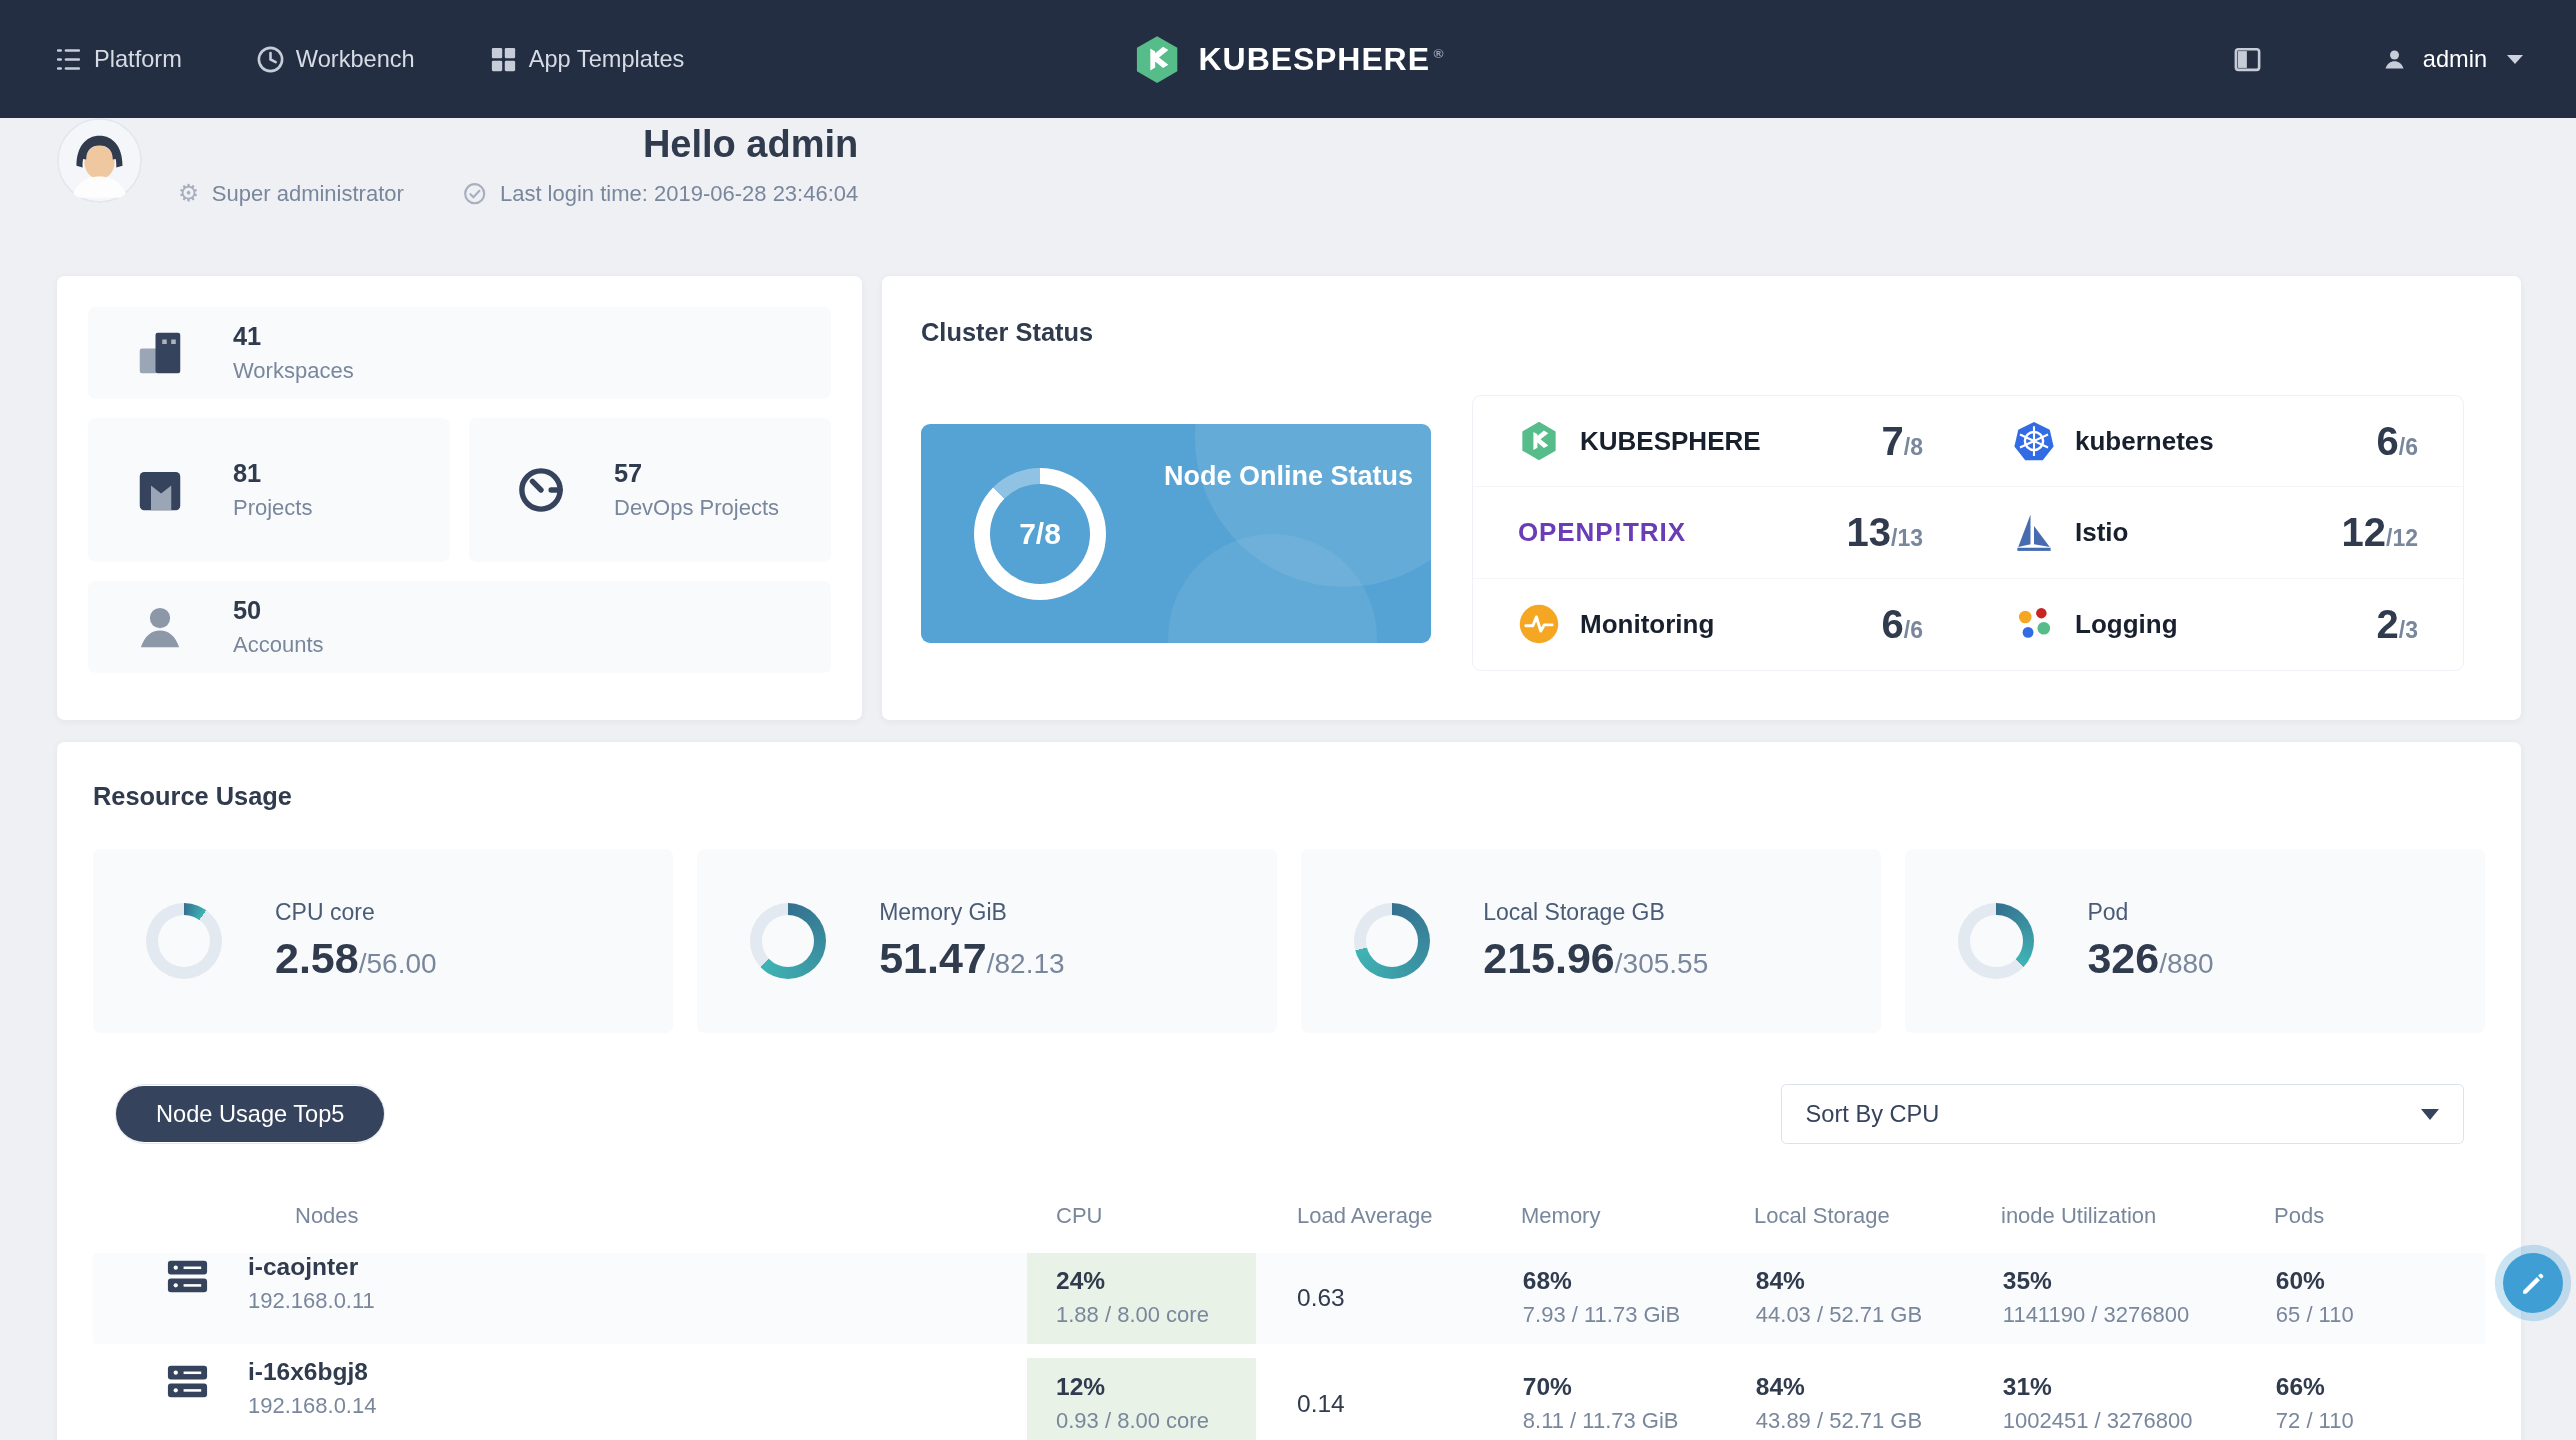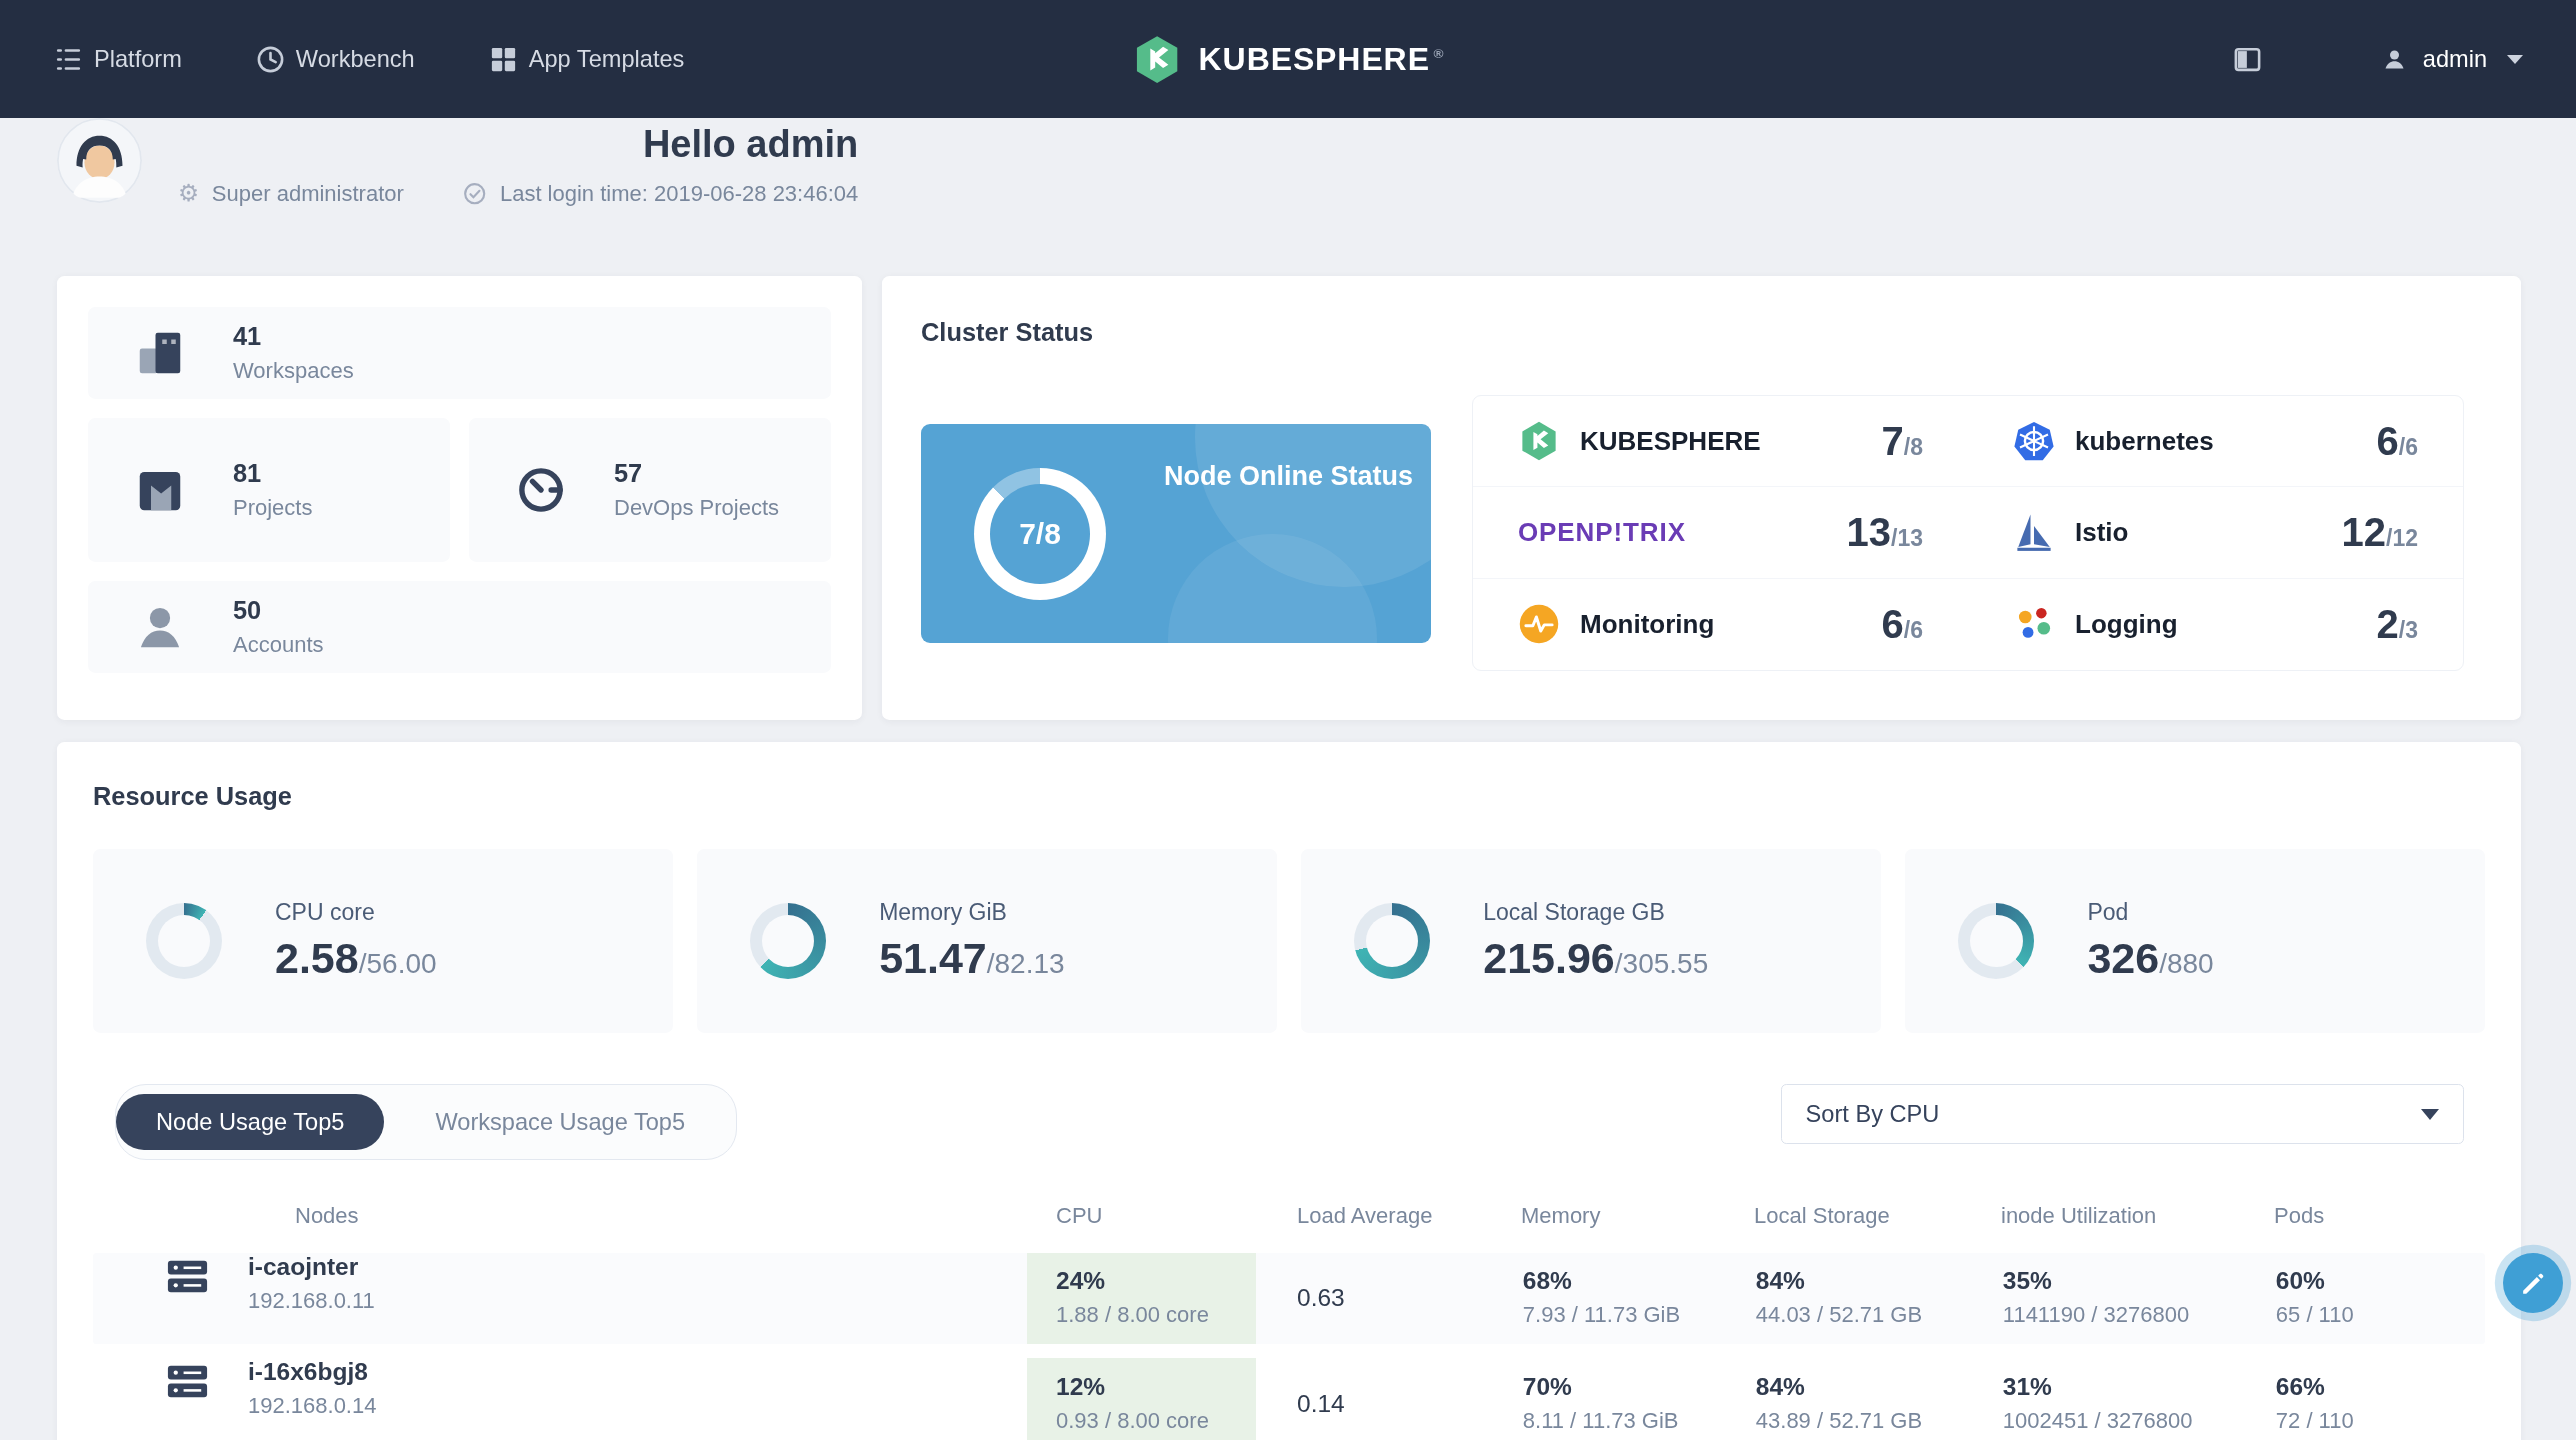--- a/index.html
+++ b/index.html
@@ -76,21 +76,21 @@
   .res-title { font-size:25.4px; font-weight:bold; color:#303b4e; }
   .res-tiles { display:flex; gap:24.5px; margin-top:38px; }
   .res-tile { flex:1; height:184px; background:#f9fafc; border-radius:7.3px; display:flex; align-items:center; padding-left:53px; }
   .res-donut { width:76px; height:76px; border-radius:50%; position:relative; flex:none; }
   .res-donut::after { content:""; position:absolute; inset:11.8px; border-radius:50%; background:#f9fafc; }
   .res-text { margin-left:53px; }
   .res-label { font-size:23px; color:#4a5b76; }
   .res-val { font-size:43px; font-weight:bold; color:#303b4e; margin-top:7.3px; }
   .res-val i { font-style:normal; font-size:28px; font-weight:normal; color:#79879c; }
 
-  .tabs { position:absolute; left:58px; top:342px; height:76px; background:#fbfcfd; border:1.8px solid #e3e8f0; border-radius:31px; display:flex; align-items:center; }
+  .tabs { position:absolute; left:58px; top:342px; height:60px; background:#fbfcfd; border:1.8px solid #e3e8f0; border-radius:31px; display:flex; align-items:center; }
   .tab { height:56px; display:flex; align-items:center; padding:0 51px; border-radius:28px; font-size:23.6px; color:#79879c; cursor:pointer; }
   .tab.active { background:#36435c; color:#fff; padding:0 40px; }
 
   .sort-box { position:absolute; right:57px; top:342px; width:683px; height:60px; background:#fff; border:1.8px solid #dce2ec; border-radius:5.4px; display:flex; align-items:center; padding:0 23.6px; font-size:23.6px; color:#36435c; cursor:pointer; }
   .sort-caret { margin-left:auto; width:0; height:0; border-left:9px solid transparent; border-right:9px solid transparent; border-top:11px solid #36435c; }
 
   .table { position:absolute; left:36px; top:451px; width:2392px; --cols:934px 229px 265px 233px 247px 273px 210px; }
   .thead { display:grid; grid-template-columns:var(--cols); height:45px; align-items:center; font-size:22px; color:#79879c; }
   .h-nodes { padding-left:202px; }
   .h-cpu { padding-left:29px; }
@@ -360,21 +360,20 @@
         <span class="res-donut" style="background: conic-gradient(rgb(53, 112, 143) 0%, rgb(63, 180, 180) 37%, rgb(226, 233, 240) 37%, rgb(226, 233, 240) 100%);"></span>
         <span class="res-text">
           <span class="res-label" style="display:block">Pod</span>
           <span class="res-val" style="display:block"><b>326</b><i>/880</i></span>
         </span>
       </div>
     </div>
 
     <div class="tabs">
       <div class="tab active">Node Usage Top5</div>
-      <div class="tab">Workspace Usage Top5</div>
     </div>
 
     <div class="sort-box">
       <span>Sort By CPU</span>
       <span class="sort-caret"></span>
     </div>
 
     <div class="table">
       <div class="thead">
         <div class="h-nodes">Nodes</div>

